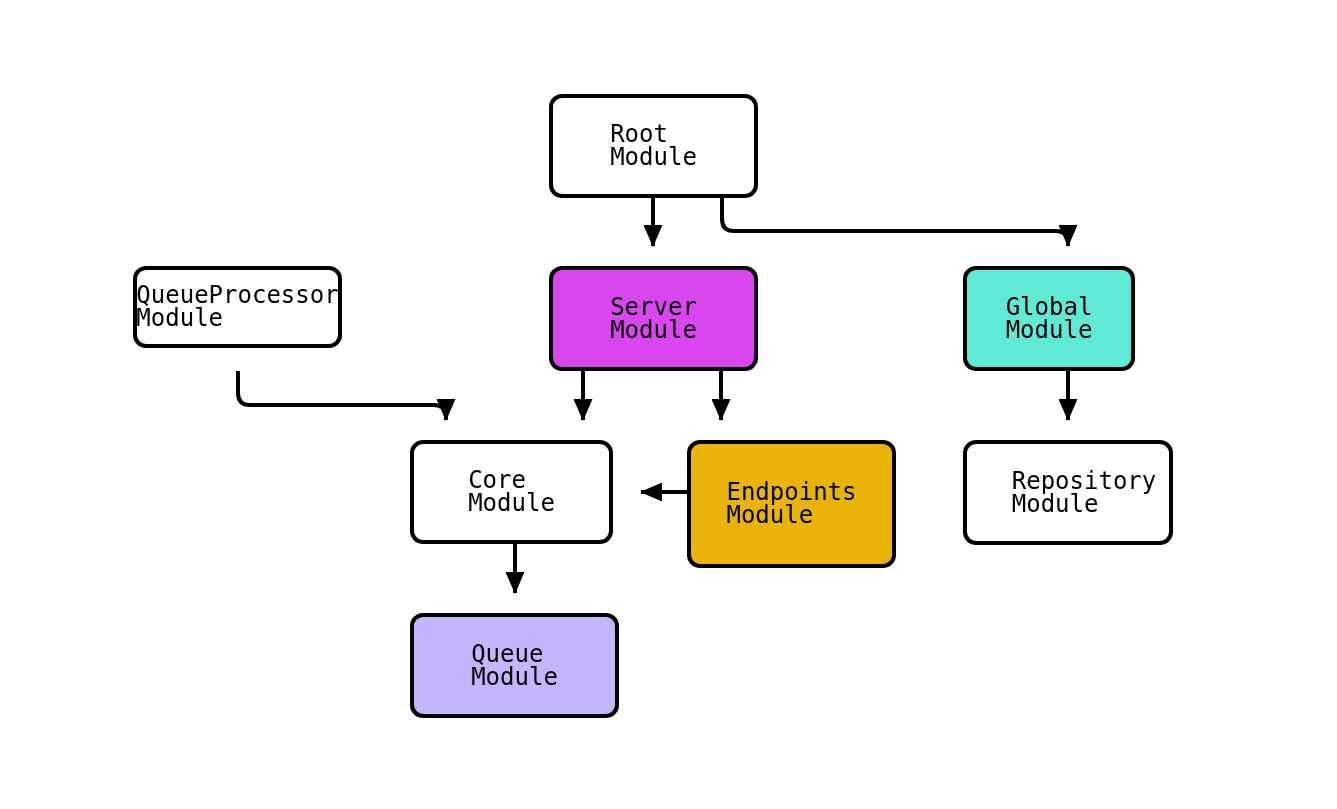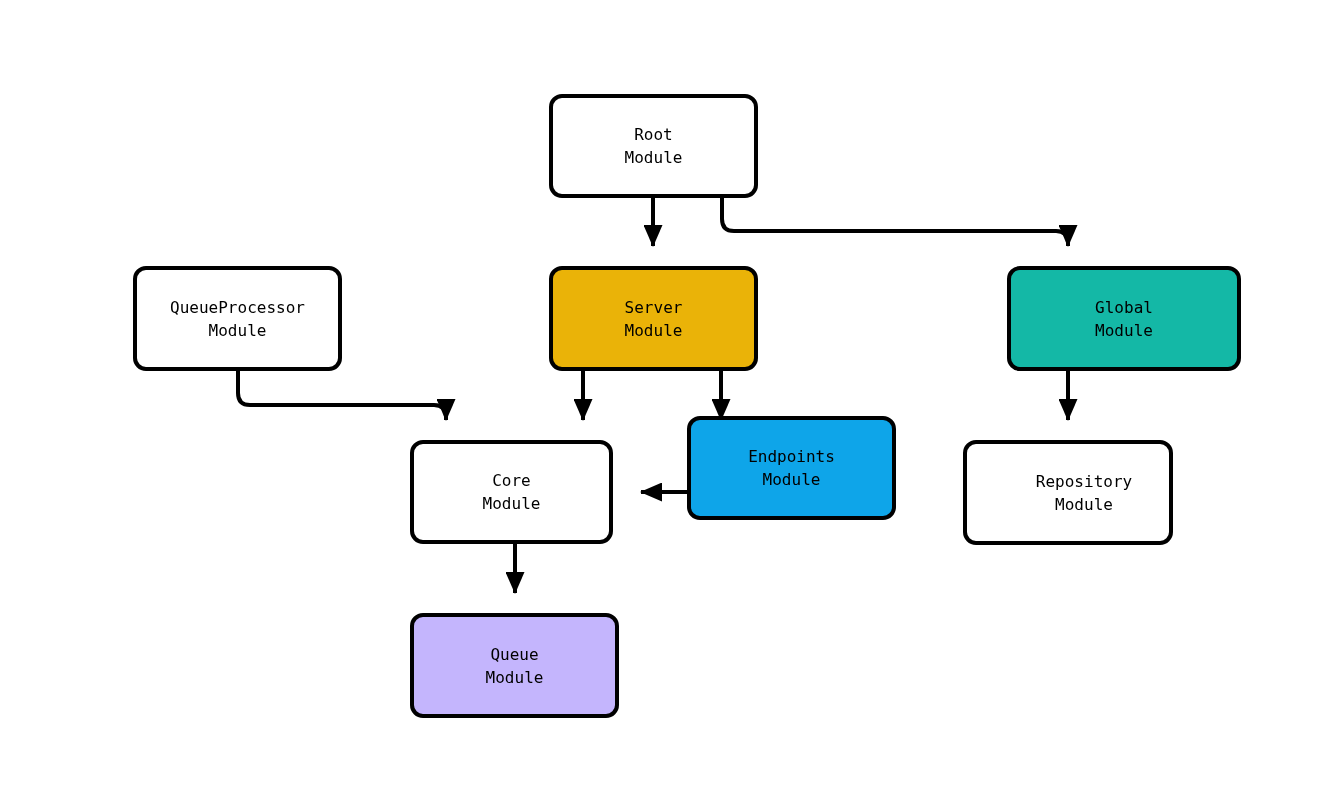--- a/index.html
+++ b/index.html
@@ -30,25 +30,24 @@
     background: #ffffff;
     border: 4px solid #000000;
     border-radius: 13px;
     display: flex;
     align-items: center;
     justify-content: center;
     z-index: 2;
   }
   .node-label {
     font-family: "DejaVu Sans Mono", "Liberation Mono", monospace;
-    font-size: 16px;
+    font-size: 24px;
     line-height: 23px;
     font-weight: 400;
     color: #000000;
-    text-align: center;
     white-space: pre;
     letter-spacing: 0px;
   }
 </style>
 </head>
 <body>
 
 <div id="canvas" style="background: rgb(255, 255, 255);">
 
   <svg id="edges" viewBox="0 0 1337 809" width="1337" height="809" xmlns="http://www.w3.org/2000/svg">
@@ -92,41 +91,41 @@
     <g>
       <path d="M 515 544 L 515 593" stroke="#000000" stroke-width="4" fill="none" marker-end="url(#arrowhead)"></path>
     </g>
   </svg>
 
   <div class="node" style="left: 549px; top: 94px; width: 209px; height: 104px; background: rgb(255, 255, 255); border-color: rgb(0, 0, 0);">
     <span class="node-label">Root
 Module</span>
   </div>
 
-  <div class="node" style="left: 133px; top: 266px; width: 209px; height: 105px; background: rgb(255, 255, 255); border-color: rgb(0, 0, 0);">
+  <div class="node" style="left: 133px; top: 266px; width: 209px; height: 82px; background: rgb(255, 255, 255); border-color: rgb(0, 0, 0);">
     <span class="node-label">QueueProcessor
 Module</span>
   </div>
 
-  <div class="node" style="left: 549px; top: 266px; width: 209px; height: 105px; background: #eab308; border-color: rgb(0, 0, 0);">
+  <div class="node" style="left: 549px; top: 266px; width: 209px; height: 105px; background: #d946ef; border-color: rgb(0, 0, 0);">
     <span class="node-label">Server
 Module</span>
   </div>
 
-  <div class="node" style="left: 963px; top: 266px; width: 234px; height: 105px; background: #14b8a6; border-color: rgb(0, 0, 0); margin-left: 44px;">
+  <div class="node" style="left: 963px; top: 266px; width: 172px; height: 105px; background: #5eead4; border-color: rgb(0, 0, 0);">
     <span class="node-label">Global
 Module</span>
   </div>
 
   <div class="node" style="left: 410px; top: 440px; width: 203px; height: 104px; background: rgb(255, 255, 255); border-color: rgb(0, 0, 0);">
     <span class="node-label">Core
 Module</span>
   </div>
 
-  <div class="node" style="left: 687px; top: 416px; width: 209px; height: 104px; background: #0ea5e9; border-color: rgb(0, 0, 0);">
+  <div class="node" style="left: 687px; top: 440px; width: 209px; height: 128px; background: #eab308; border-color: rgb(0, 0, 0);">
     <span class="node-label">Endpoints
 Module</span>
   </div>
 
   <div class="node" style="left: 963px; top: 440px; width: 210px; height: 105px; background: rgb(255, 255, 255); border-color: rgb(0, 0, 0); padding-left: 32px;">
     <span class="node-label">Repository
 Module</span>
   </div>
 
   <div class="node" style="left: 410px; top: 613px; width: 209px; height: 105px; background: #c4b5fd; border-color: rgb(0, 0, 0);">

